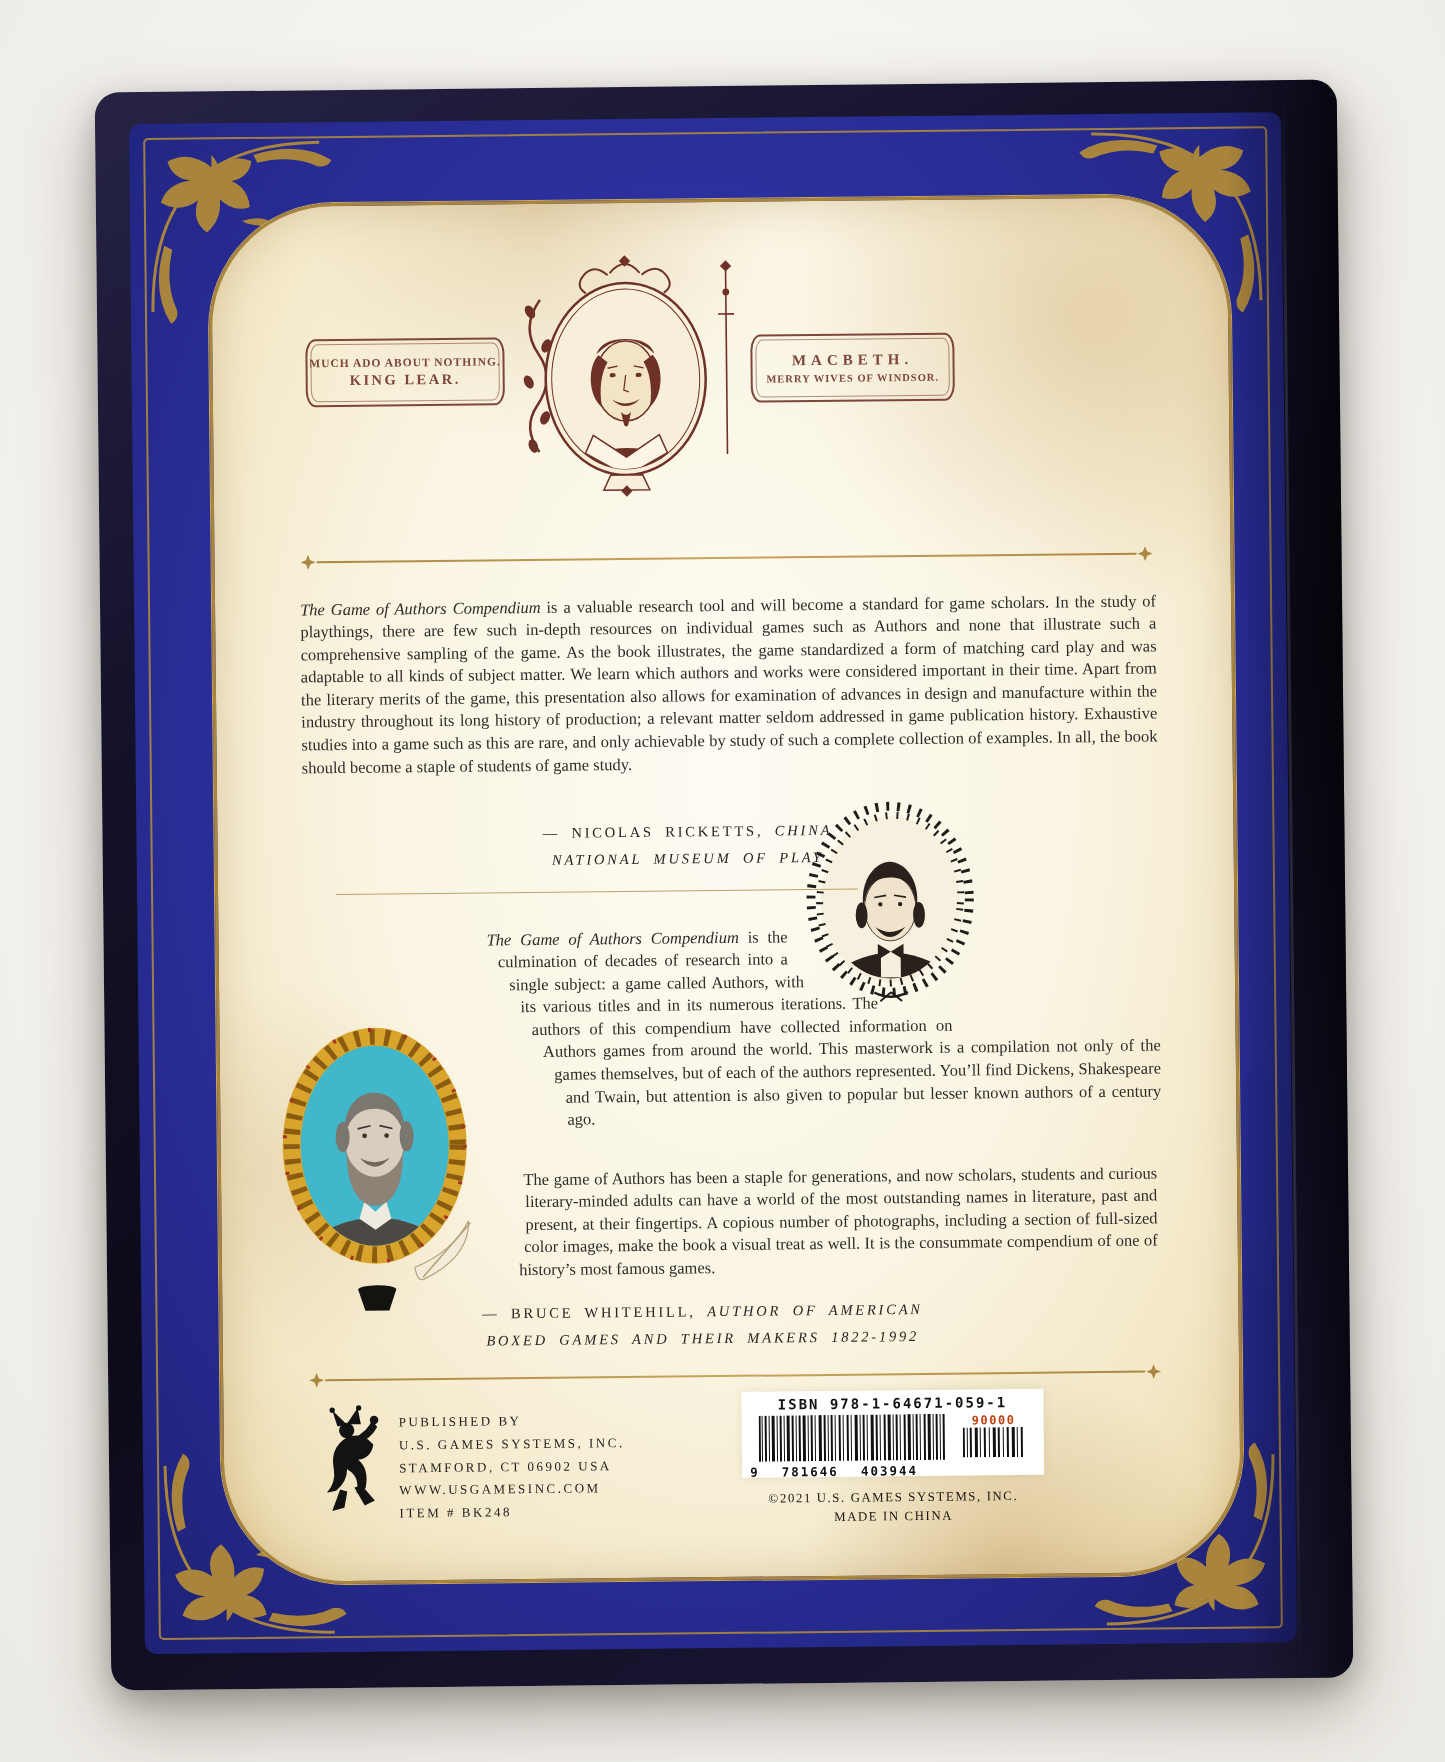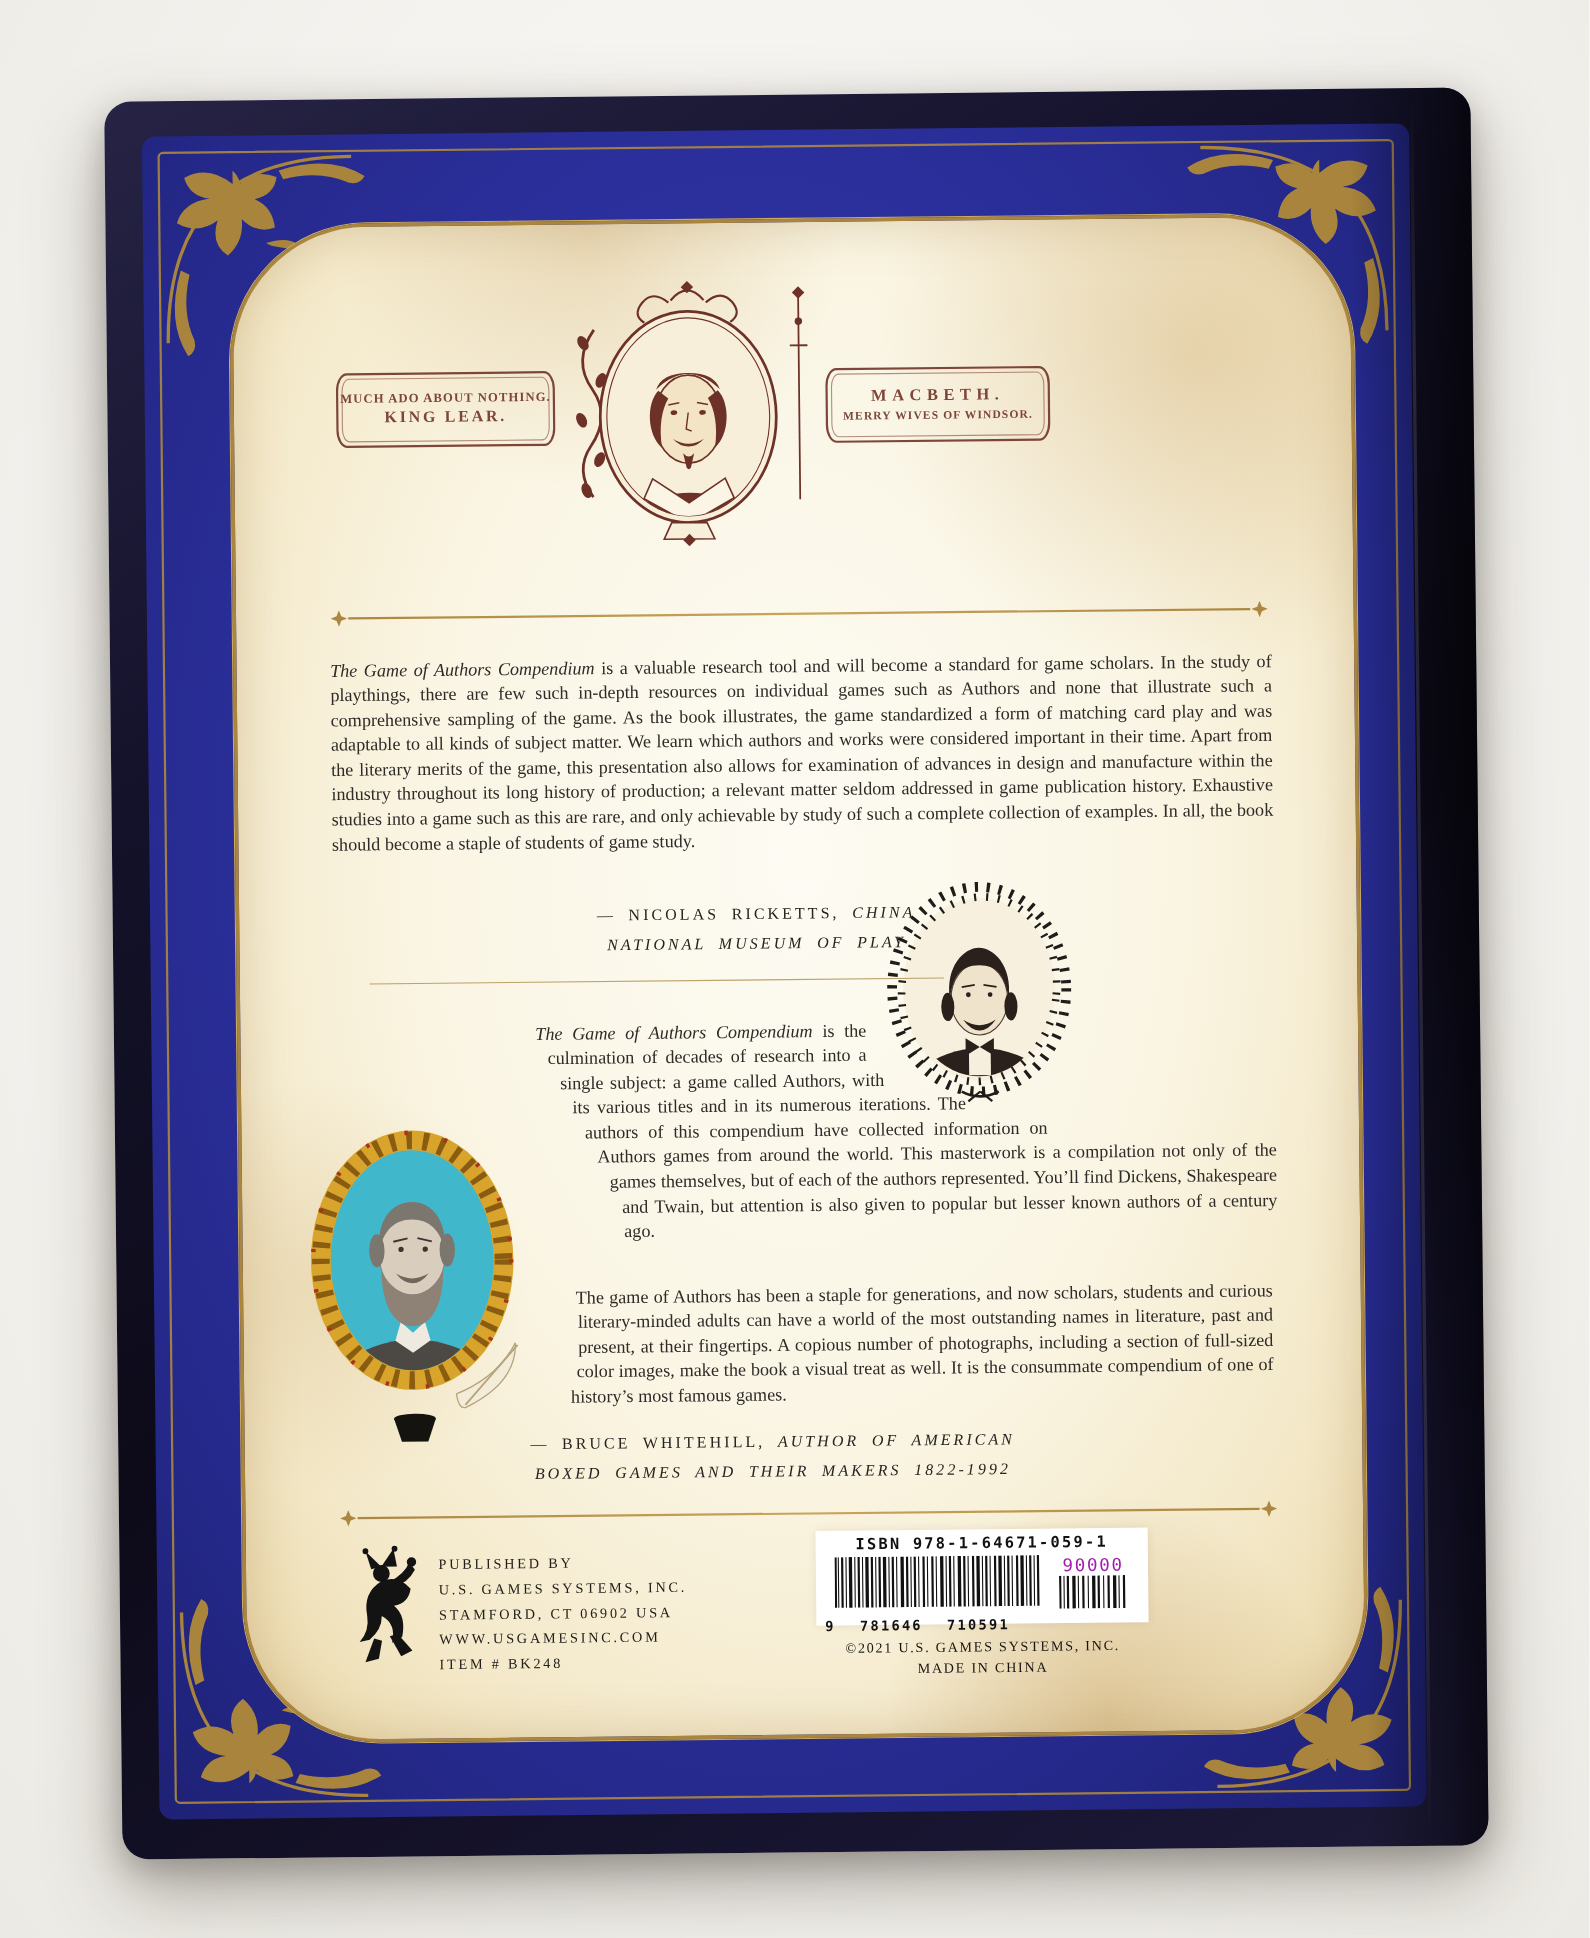--- a/index.html
+++ b/index.html
@@ -112,21 +112,21 @@
   .barcode-box{
     left:518px;top:1190px;width:302px;height:86px;background:#ffffff;
     box-shadow:0 0 8px rgba(100,80,40,.12);padding-top:5px;box-sizing:border-box;
   }
   .isbn-row{
     text-align:center;font-family:"DejaVu Sans Mono", monospace;
     font-size:14px;letter-spacing:2px;color:#121212;font-weight:bold;
   }
   .bars-row{display:flex;justify-content:center;align-items:flex-start;gap:12px;margin-top:3px;}
   .addon{width:66px;text-align:center;}
-  .price-code{font-family:"DejaVu Sans Mono", monospace;font-size:16px;letter-spacing:1.5px;color:#a21caf;font-weight:normal;}
+  .price-code{font-family:"DejaVu Sans Mono", monospace;font-size:12px;letter-spacing:1.5px;color:#c2410c;font-weight:bold;}
   .main-code{width:190px;}
   .digits-row{
     display:flex;gap:22px;justify-content:flex-start;padding-left:8px;
     font-family:"DejaVu Sans Mono", monospace;font-size:12.5px;letter-spacing:2px;
     color:#121212;font-weight:bold;margin-top:1px;
   }
   .imprint{
     left:518px;top:1288px;width:302px;text-align:center;
     font-size:12.8px;letter-spacing:1.6px;line-height:19px;color:#18150f;
   }
@@ -334,21 +334,21 @@
           <div class="addon">
             <div class="price-code">90000</div>
             <svg viewBox="0 0 62 30" width="62" height="30">
               <path fill="#111" d="M0 0h2v30h-2zM4 0h1v30h-1zM7 0h2v30h-2zM12 0h3v30h-3zM17 0h1v30h-1zM21 0h2v30h-2zM26 0h1v30h-1zM30 0h3v30h-3zM35 0h2v30h-2zM40 0h1v30h-1zM44 0h2v30h-2zM49 0h3v30h-3zM54 0h1v30h-1zM58 0h2v30h-2z"></path>
             </svg>
           </div>
         </div>
         <div class="digits-row">
           <span>9</span>
           <span>781646</span>
-          <span>710591</span>
+          <span>403944</span>
         </div>
       </div>
 
       <div class="imprint">
         <div>©2021 U.S. GAMES SYSTEMS, INC.</div>
         <div>MADE IN CHINA</div>
       </div>
 
     </div>
   </div>

